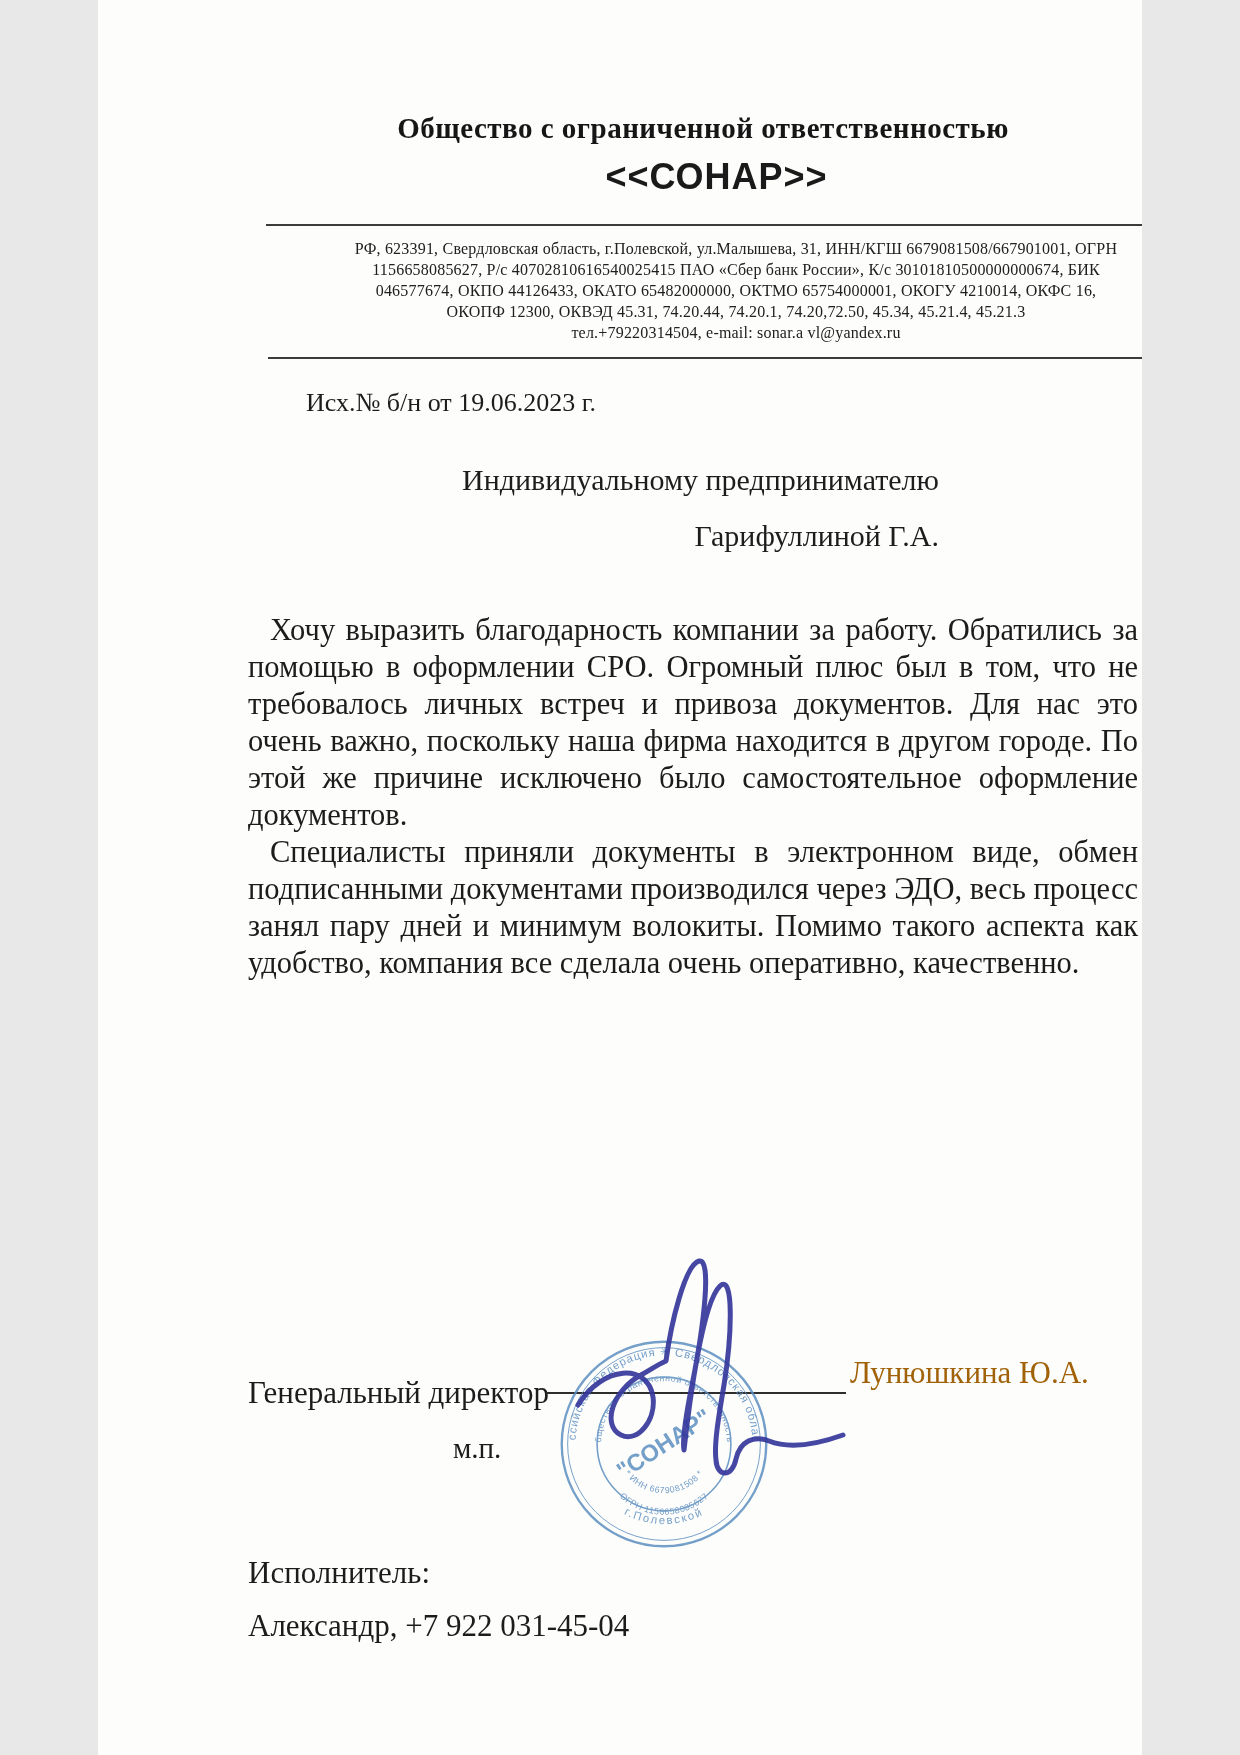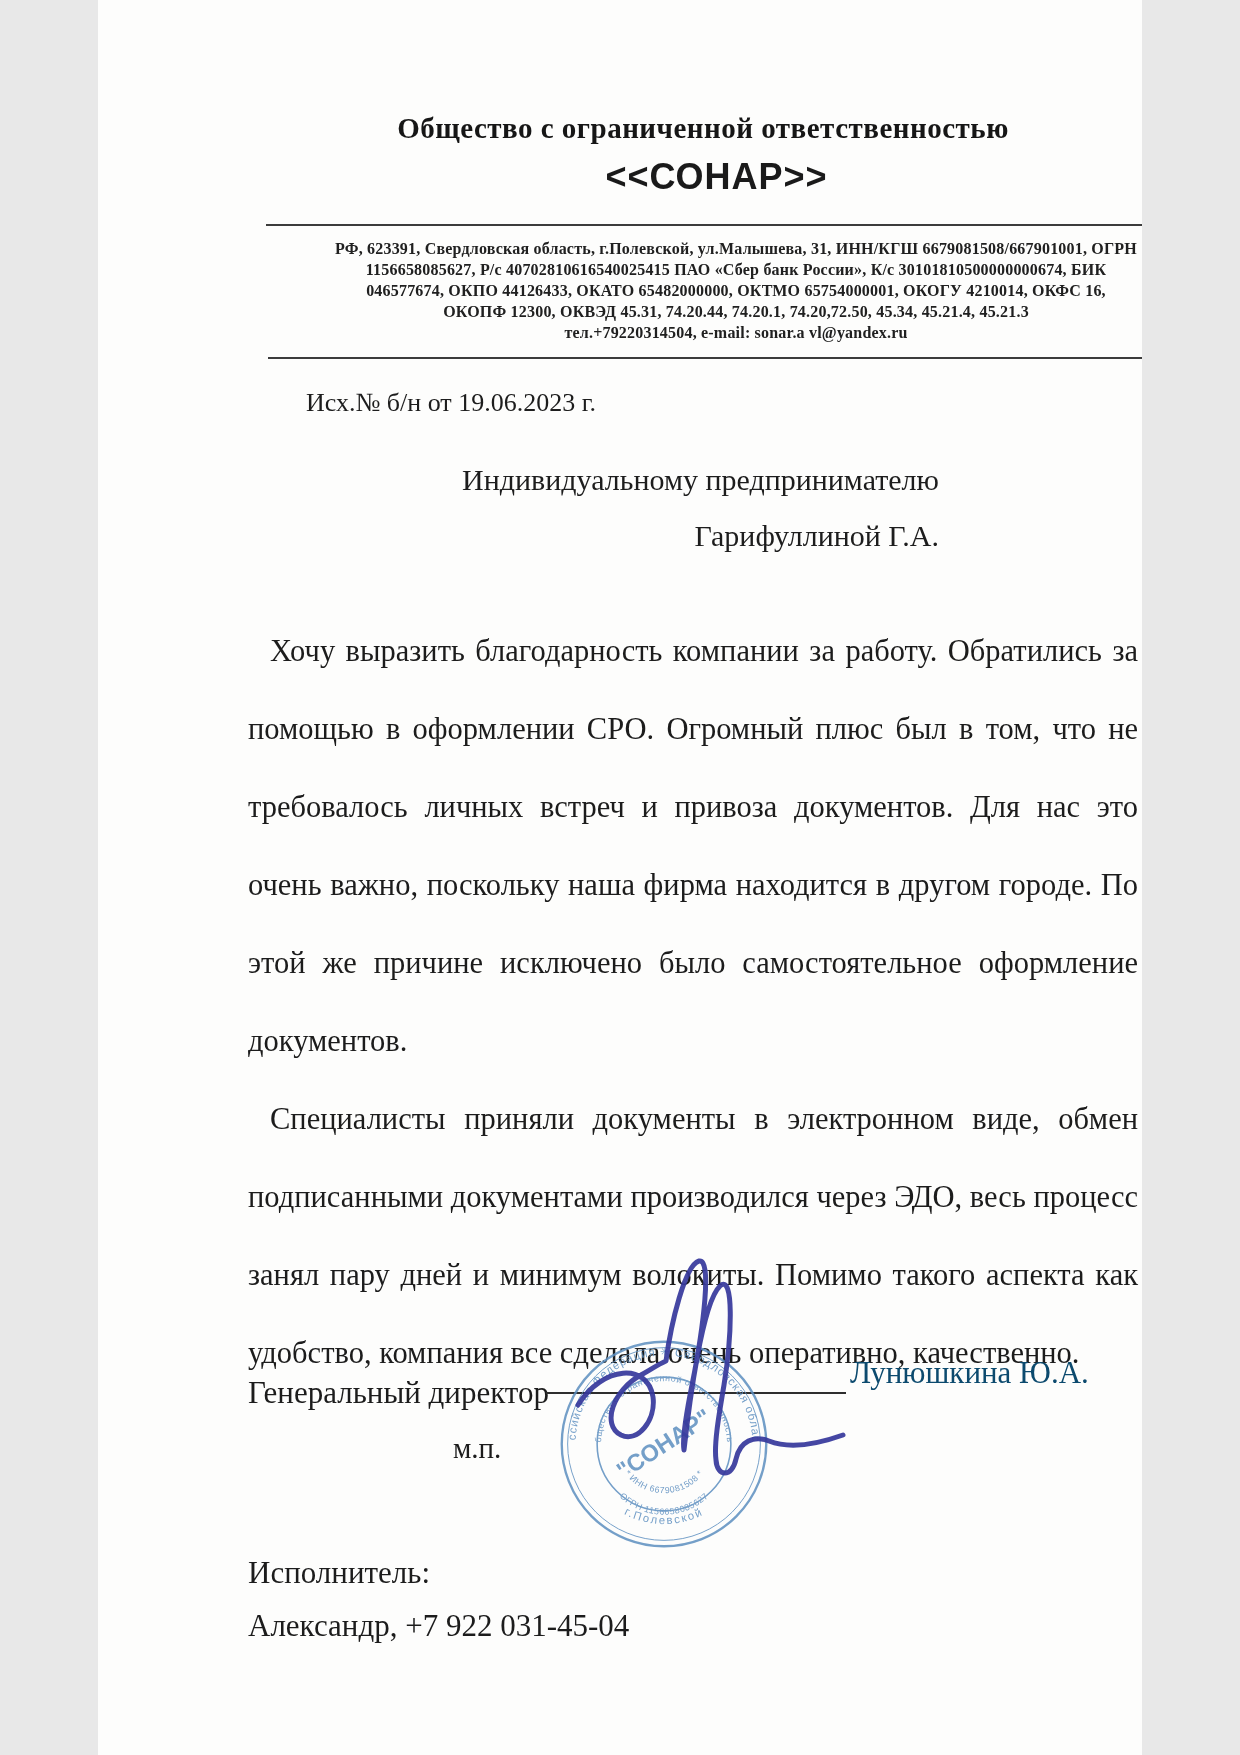--- a/index.html
+++ b/index.html
@@ -22,40 +22,40 @@
   .org-name {
     position: absolute; top: 156px; left: 0; width: 1200px;
     text-align: center; font-weight: bold; font-size: 36px;
     font-family: "Liberation Sans", sans-serif; letter-spacing: 1px; color: #1a1a1a; padding-left: 37px;
   }
   .divider { position: absolute; height: 2px; background: #3c3c3c; }
   .divider-top { top: 224px; left: 168px; width: 938px; }
   .divider-bottom { top: 357px; left: 170px; width: 946px; }
   .requisites {
     position: absolute; top: 238px; left: 168px; width: 940px;
-    text-align: center; font-size: 16px; font-weight: bold;
+    text-align: center; font-size: 16px; font-weight: normal;
     line-height: 21px; letter-spacing: 0.2px; color: #202020;
   }
   .outgoing {
     position: absolute; top: 388px; left: 208px;
     font-size: 26px; color: #1d1d1d;
   }
   .addressee {
     position: absolute; top: 452px; right: 203px;
     text-align: right; font-size: 30px; line-height: 56px; color: #1d1d1d;
   }
   .body-text {
     position: absolute; top: 612px; left: 150px; width: 890px;
-    font-size: 30.5px; line-height: 78px;
+    font-size: 30.5px; line-height: 37px;
     text-align: justify; text-align-last: left; color: #1c1c1c;
   }
   .body-text p { text-indent: 22px; margin: 0; }
   .sign-title { position: absolute; top: 1355px; left: 150px; font-size: 31px; color: #1c1c1c; margin-top: 20px; }
   .sign-line { position: absolute; top: 1392px; left: 448px; width: 300px; height: 2px; background: #2e2e2e; }
-  .sign-name { position: absolute; top: 1355px; left: 752px; font-size: 31px; color: #0c4a6e; }
+  .sign-name { position: absolute; top: 1355px; left: 752px; font-size: 31px; color: #a16207; }
   .seal-note { position: absolute; top: 1432px; left: 307px; font-size: 29px; color: #1c1c1c; margin-left: 48px; }
   .stamp {
     position: absolute; top: 1326px; left: 448px; width: 236px; height: 236px;
     opacity: 0.85;
   }
   .stamp text, .stamp textPath { fill: #5d8fc0; font-family: "Liberation Sans", sans-serif; }
   .signature {
     position: absolute; top: 1245px; left: 455px; width: 320px; height: 240px;
   }
   .executor-label { position: absolute; top: 1555px; left: 150px; font-size: 31px; color: #1c1c1c; }

